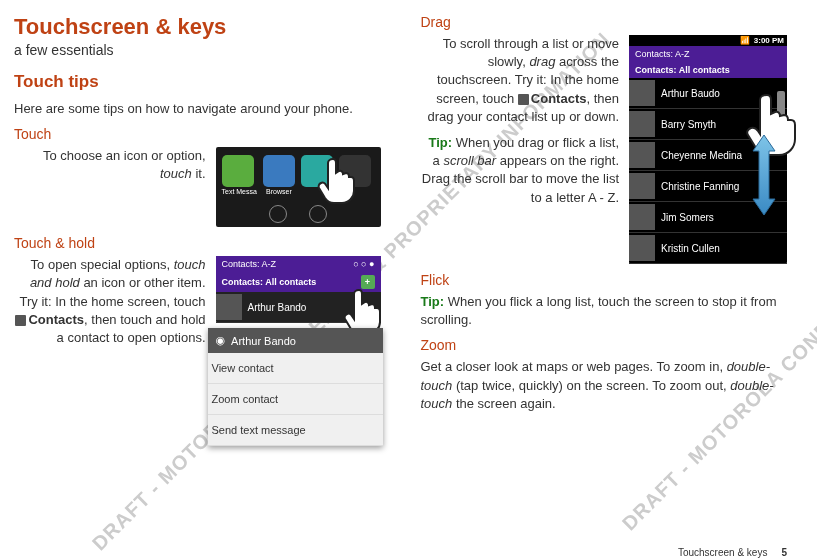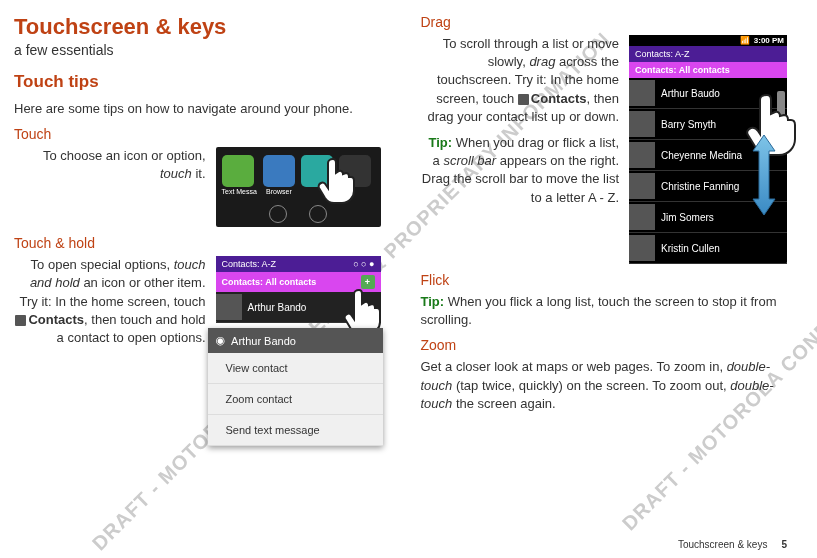--- a/index.html
+++ b/index.html
@@ -33,21 +33,21 @@
   h3 { color: #bf4214; font-size: 14px; font-weight: normal; margin-bottom: 5px; margin-top: 8px; }
   p { font-size: 13px; line-height: 1.4; margin-bottom: 8px; }
   .tip-label { color: #1a7a1a; font-weight: bold; }
   .row { display: flex; gap: 10px; align-items: flex-start; }
   .textcol { flex: 1; text-align: right; }
   .figure { flex-shrink: 0; position: relative; }
   em { font-style: italic; }
   b { font-weight: bold; }
   .footer {
     position: absolute;
-    bottom: 8px;
+    bottom: 0;
     right: 30px;
     font-size: 10px;
   }
   .pagenum { font-weight: bold; margin-left: 14px; }
 
   
   .ss-touch {
     width: 165px; height: 80px; background: #1a1a1a; border-radius: 2px;
     position: relative; overflow: visible;
   }
@@ -61,31 +61,31 @@
   .bottombar { display: flex; justify-content: center; gap: 22px; margin-top: 6px; }
   .bicon { width: 18px; height: 18px; border: 1px solid #888; border-radius: 50%; }
   .hand {
     position: absolute; width: 48px; height: 52px;
   }
   .hand svg { width: 100%; height: 100%; }
 
   
   .ss-contacts { width: 165px; background: #222; border-radius: 2px; position: relative; font-size:10px; }
   .header-bar { background: #4c1d95; color: #fff; padding: 3px 6px; display: flex; justify-content: space-between; font-size: 9px; }
-  .header-bar2 { background: #d946ef; color: #fff; padding: 3px 6px; display: flex; justify-content: space-between; font-size: 9px; font-weight: bold; align-items:center; }
+  .header-bar2 { background: #4c1d95; color: #fff; padding: 3px 6px; display: flex; justify-content: space-between; font-size: 9px; font-weight: bold; align-items:center; }
   .plusbtn { width: 14px; height: 14px; background: #5a5; border-radius: 2px; color:#fff; text-align:center; line-height:14px; }
   .crow { display: flex; align-items: center; padding: 2px 0; border-bottom: 1px solid #333; }
   .avatar { width: 26px; height: 26px; background: #555; margin-right: 6px; }
   .cname { color: #fff; font-size: 10px; flex:1; }
   .popup {
     position: absolute; top: 72px; left: -8px; width: 175px; background: #fff;
     box-shadow: 0 2px 6px rgba(0,0,0,.4);
   }
   .popup-head { background: #555; color: #fff; padding: 6px 8px; font-size: 11px; display:flex; align-items:center; gap:6px;}
-  .popup-item { padding: 9px 18px; border-bottom: 1px solid #ddd; font-size: 11px; background:#f0f0f0;}
+  .popup-item { padding: 9px 4px; border-bottom: 1px solid #ddd; font-size: 11px; background:#f0f0f0;}
 
   
   .ss-drag { width: 158px; background: #000; border-radius: 2px; position: relative; font-size: 9px; overflow:visible;}
   .statusbar { display:flex; justify-content:flex-end; gap:3px; padding:1px 3px; color:#fff; font-size:8px; align-items:center; background:#000;}
   .scrollind { position:absolute; right:2px; top:56px; width:8px; height:30px; background:#888; border-radius:2px;}
   .draghand { position:absolute; right:-30px; top:52px; width:80px; height:90px; }
   .arrowind { position:absolute; right:10px; top:100px; width:26px; height:80px;}
 
   .contact-icon { display:inline-block; width:11px; height:11px; background:#555; vertical-align:middle; border-radius:1px; margin-right:2px;}
 </style>

